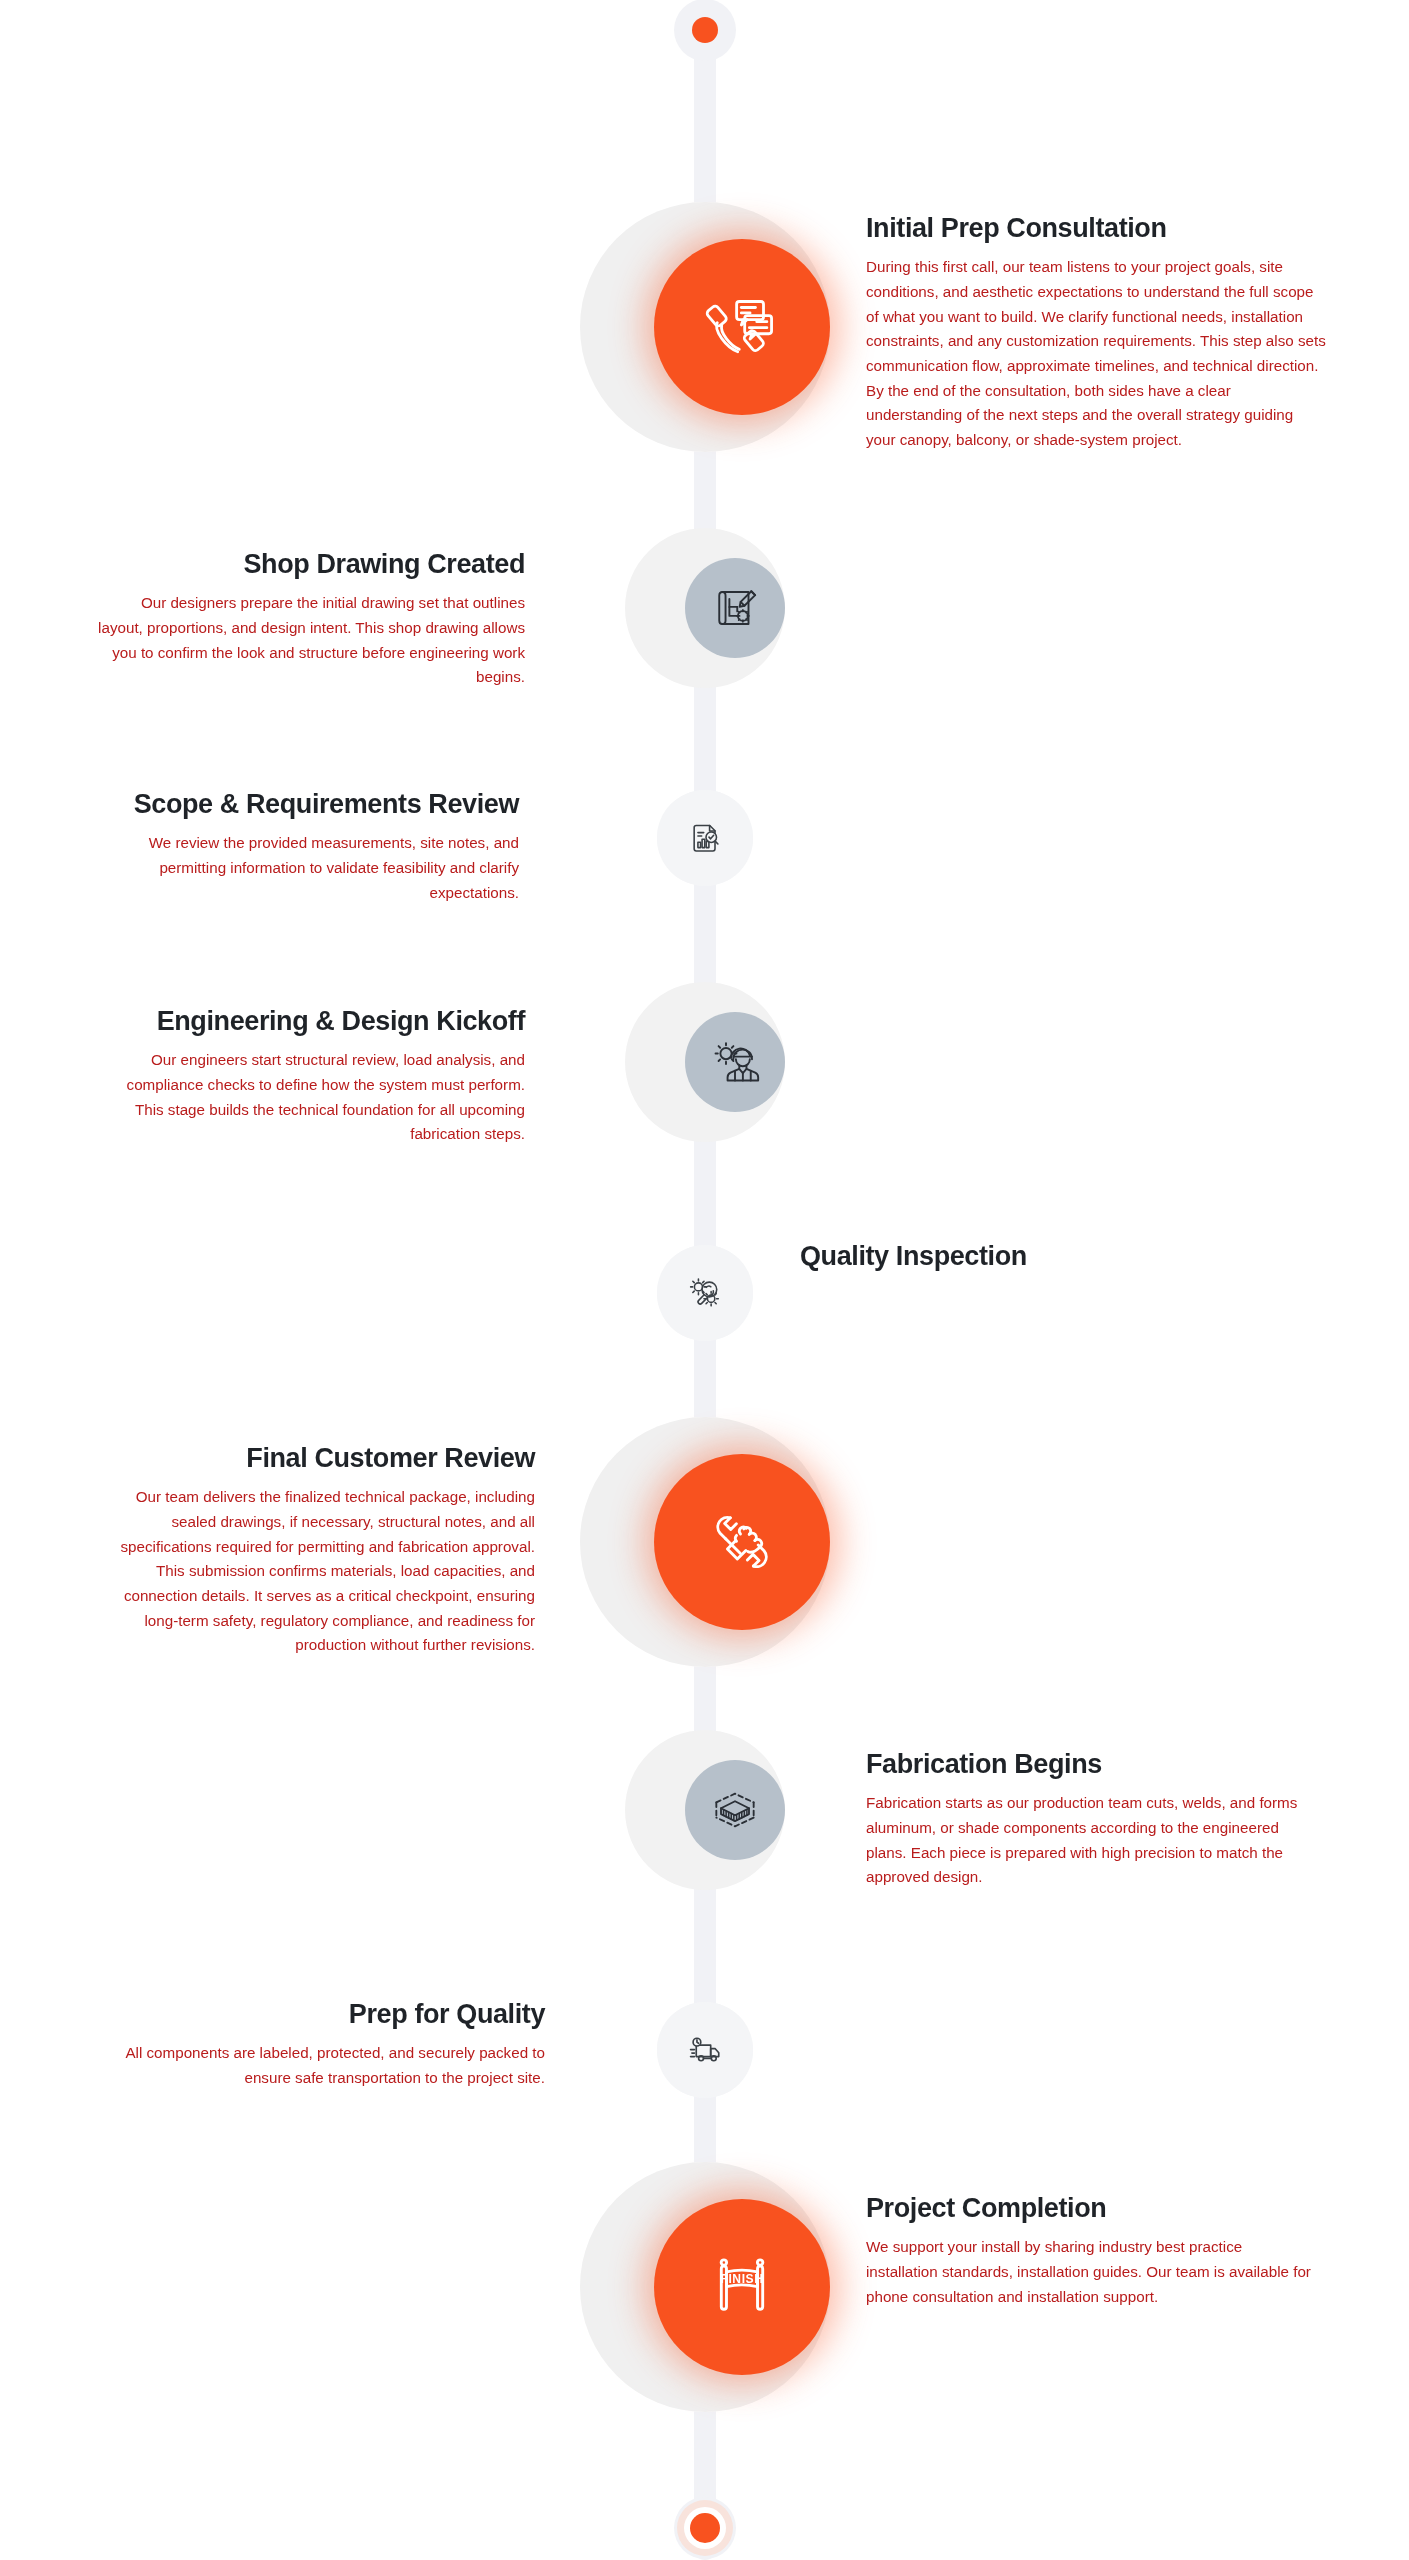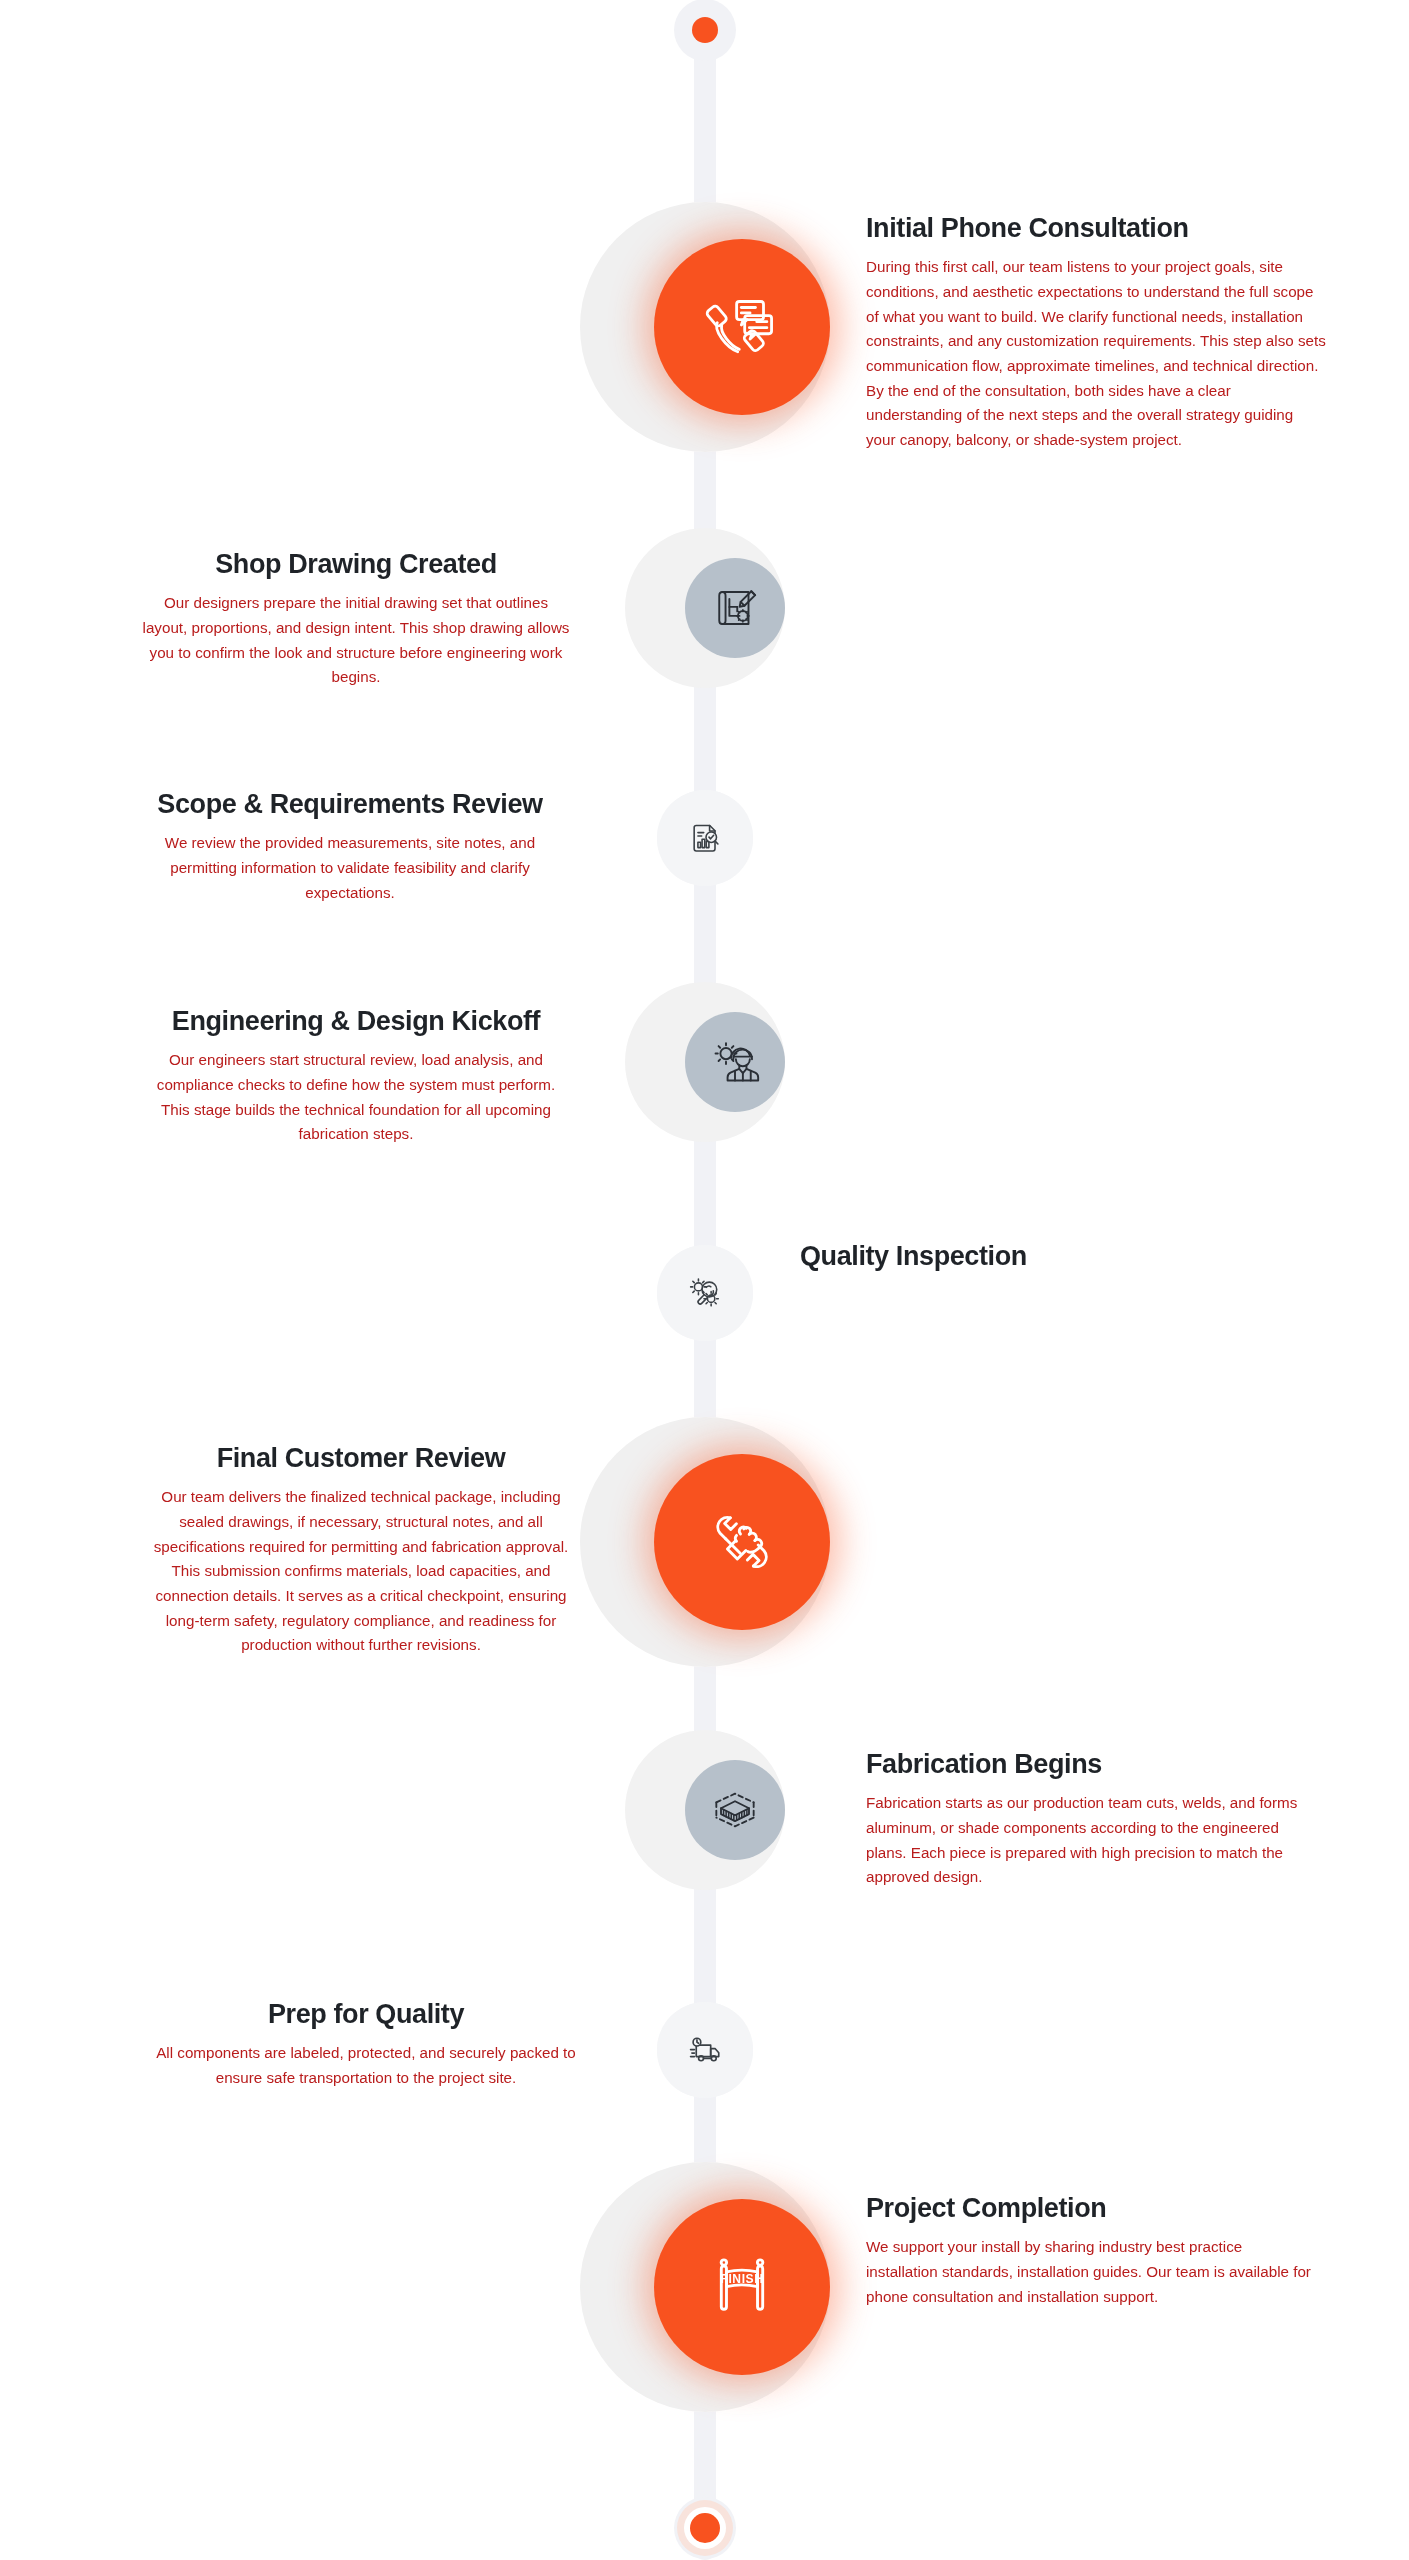--- a/index.html
+++ b/index.html
@@ -68,21 +68,21 @@
     color: #1f2328;
     margin-bottom: 11px;
     line-height: 1.2;
   }
   .textblock p {
     font-size: 15.2px;
     line-height: 1.62;
     color: #b91c1c;
     font-weight: 400;
   }
-  .textblock.left  { text-align: center; margin-left: 46px; }
+  .textblock.left  { text-align: right; }
   .textblock.right { text-align: left; }
 
   
   .node {
     position: absolute;
     left: 705px;
     transform: translateX(-50%);
     border-radius: 50%;
     display: flex;
     align-items: center;
@@ -173,21 +173,21 @@
           <line x1="31.5" y1="21.5" x2="38" y2="21.5"></line>
           <rect x="34" y="23.5" width="20" height="13.5" rx="2"></rect>
           <path d="M39.5 37l-1.5 4 4.2-4"></path>
           <line x1="43" y1="28" x2="50.5" y2="28"></line>
           <line x1="37.5" y1="32.5" x2="50.5" y2="32.5"></line>
         </svg>
       </span>
     </div>
   </div>
   <div class="textblock right" style="left:866px;top:212px;width:460px;">
-    <h3>Initial Phone Consultation</h3>
+    <h3>Initial Prep Consultation</h3>
     <p>During this first call, our team listens to your project goals, site conditions, and aesthetic expectations to understand the full scope of what you want to build. We clarify functional needs, installation constraints, and any customization requirements. This step also sets communication flow, approximate timelines, and technical direction. By the end of the consultation, both sides have a clear understanding of the next steps and the overall strategy guiding your canopy, balcony, or shade-system project.</p>
   </div>
 
   <div class="node medium" style="top:528px;">
     <div class="disc">
       <span class="icon">
         <svg width="54" height="54" viewBox="0 0 48 48" fill="none" stroke="#2a2f36" stroke-width="1.7" stroke-linecap="round" stroke-linejoin="round">
           <path d="M10 13c0-2 1.2-3.2 2.8-3.2S15.6 11 15.6 13v22c0 2-1.3 3.2-2.9 3.2S10 37 10 35z"></path>
           <path d="M12.8 9.8H36v28.4H12.7"></path>
           <polyline points="19,16 19,31 28,31"></polyline>

